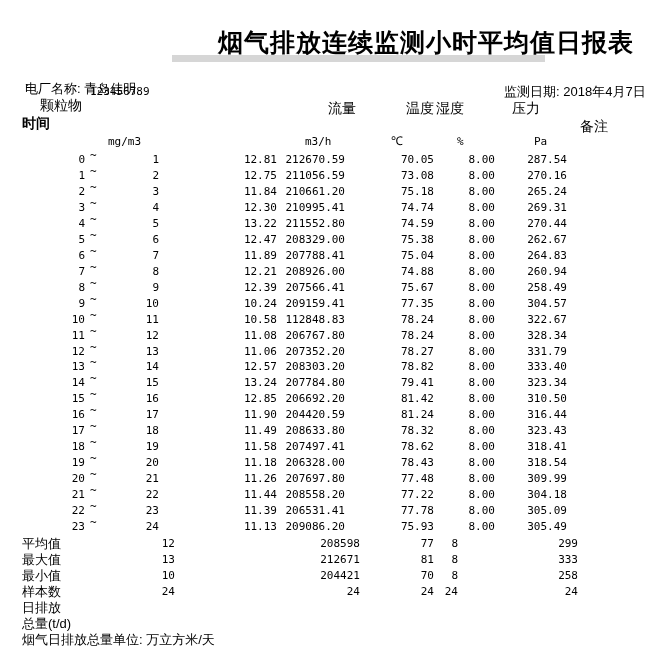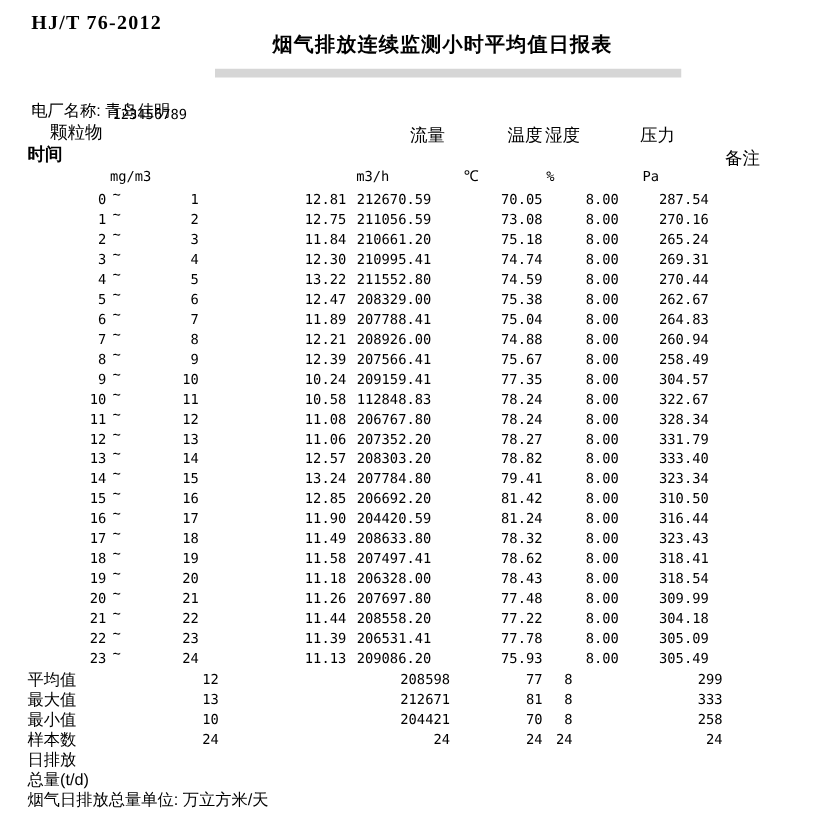--- a/index.html
+++ b/index.html
@@ -8,36 +8,36 @@
     width:670px;height:657px;
     background:#ffffff;
     color:#000000;
     font-family:"Liberation Sans", sans-serif;
     overflow:hidden;
   }
   .abs{position:absolute;white-space:nowrap;}
 
   
   .std{top:10px;left:25px;font-family:"Liberation Serif",serif;font-weight:bold;font-size:16px;letter-spacing:1px;}
-  .title{top:26px;left:218px;font-weight:bold;font-size:16px;letter-spacing:1px;}
+  .title{top:26px;left:218px;font-weight:bold;font-size:25px;letter-spacing:1px;}
   .title-shadow{top:55px;left:172px;width:373px;height:7px;background:#d6d6d6;}
   .plant{top:56px;left:25px;font-size:13px;margin-top:24px;}
   .serial-mark{top:82px;left:25px;font-size:13px;}
   .serial-number{top:85px;left:90px;font-family:"DejaVu Sans Mono",monospace;font-size:11px;}
   .date-line{top:83px;left:504px;font-size:13px;}
 
   .h-particulate{top:97px;left:40px;font-size:14px;}
   .h-time{top:115px;left:22px;font-size:14px;font-weight:bold;}
   .h-flow{top:100px;left:328px;font-size:14px;}
   .h-temp{top:100px;left:406px;font-size:14px;}
   .h-hum{top:100px;left:436px;font-size:14px;}
   .h-press{top:100px;left:512px;font-size:14px;}
   .h-remark{top:118px;left:580px;font-size:14px;}
 
-  .u{font-family:"DejaVu Sans Mono",monospace;font-size:11px;}
+  .u{font-family:"DejaVu Sans Mono",monospace;font-size:11px;margin-left:20px;}
   .u-dust{top:135px;left:88px;}
   .u-flow{top:135px;left:285px;}
   .u-temp{top:132px;left:371px;font-family:"Liberation Sans",sans-serif;font-size:12px;}
   .u-hum{top:135px;left:437px;}
   .u-press{top:135px;left:514px;}
 
   
   .row{position:absolute;left:0;width:670px;height:16px;line-height:16px;}
   .c{position:absolute;text-align:right;font-family:"DejaVu Sans Mono",monospace;font-size:11px;}
   .c-start{left:35px;width:50px;}
@@ -59,29 +59,29 @@
   .s-v4{left:408px;width:50px;}
   .s-v5{left:508px;width:70px;}
 
   .footer-note{top:632px;left:22px;font-size:13px;line-height:16px;}
 </style>
 </head>
 <body>
 
 <div class="page">
 
-  <div class="abs std">HJ/T 76-2012</div>
   <div class="abs title">烟气排放连续监测小时平均值日报表</div>
   <div class="abs title-shadow"></div>
 
   <div class="abs plant"><span>电厂名称:</span> <span>青岛佳明</span></div>
 
   <div class="abs serial-mark">`</div>
   <div class="abs serial-number">123456789</div>
 
+  <div class="abs date-line"><span>监测日期:</span> <span>2018年4月7日</span></div>
 
   <div class="abs h-particulate">颗粒物</div>
   <div class="abs h-time">时间</div>
   <div class="abs h-flow">流量</div>
   <div class="abs h-temp">温度</div>
   <div class="abs h-hum">湿度</div>
   <div class="abs h-press">压力</div>
   <div class="abs h-remark">备注</div>
 
   <div class="abs u u-dust">mg/m3</div>

